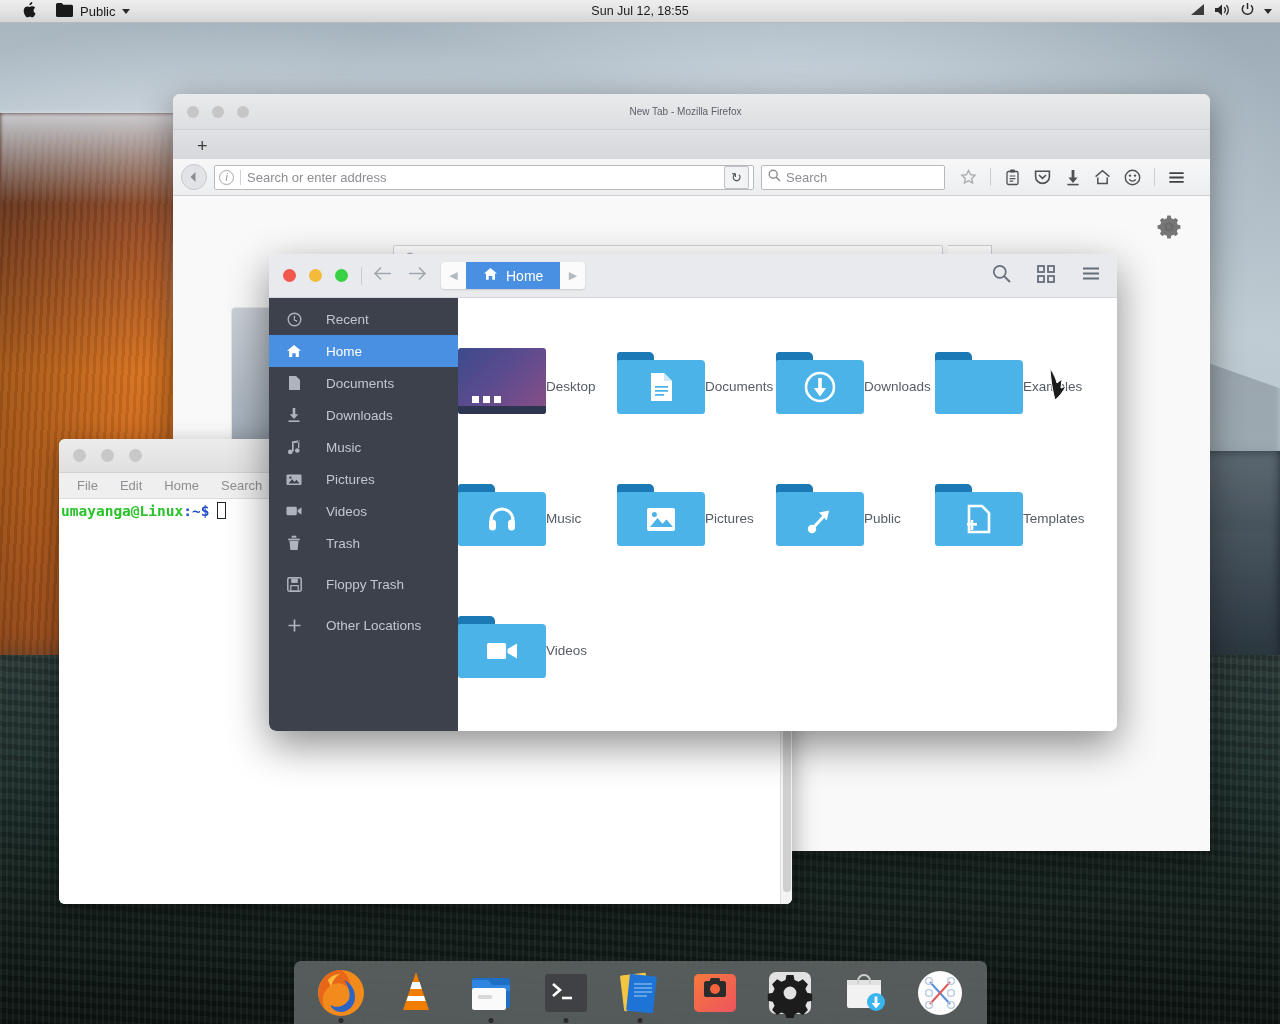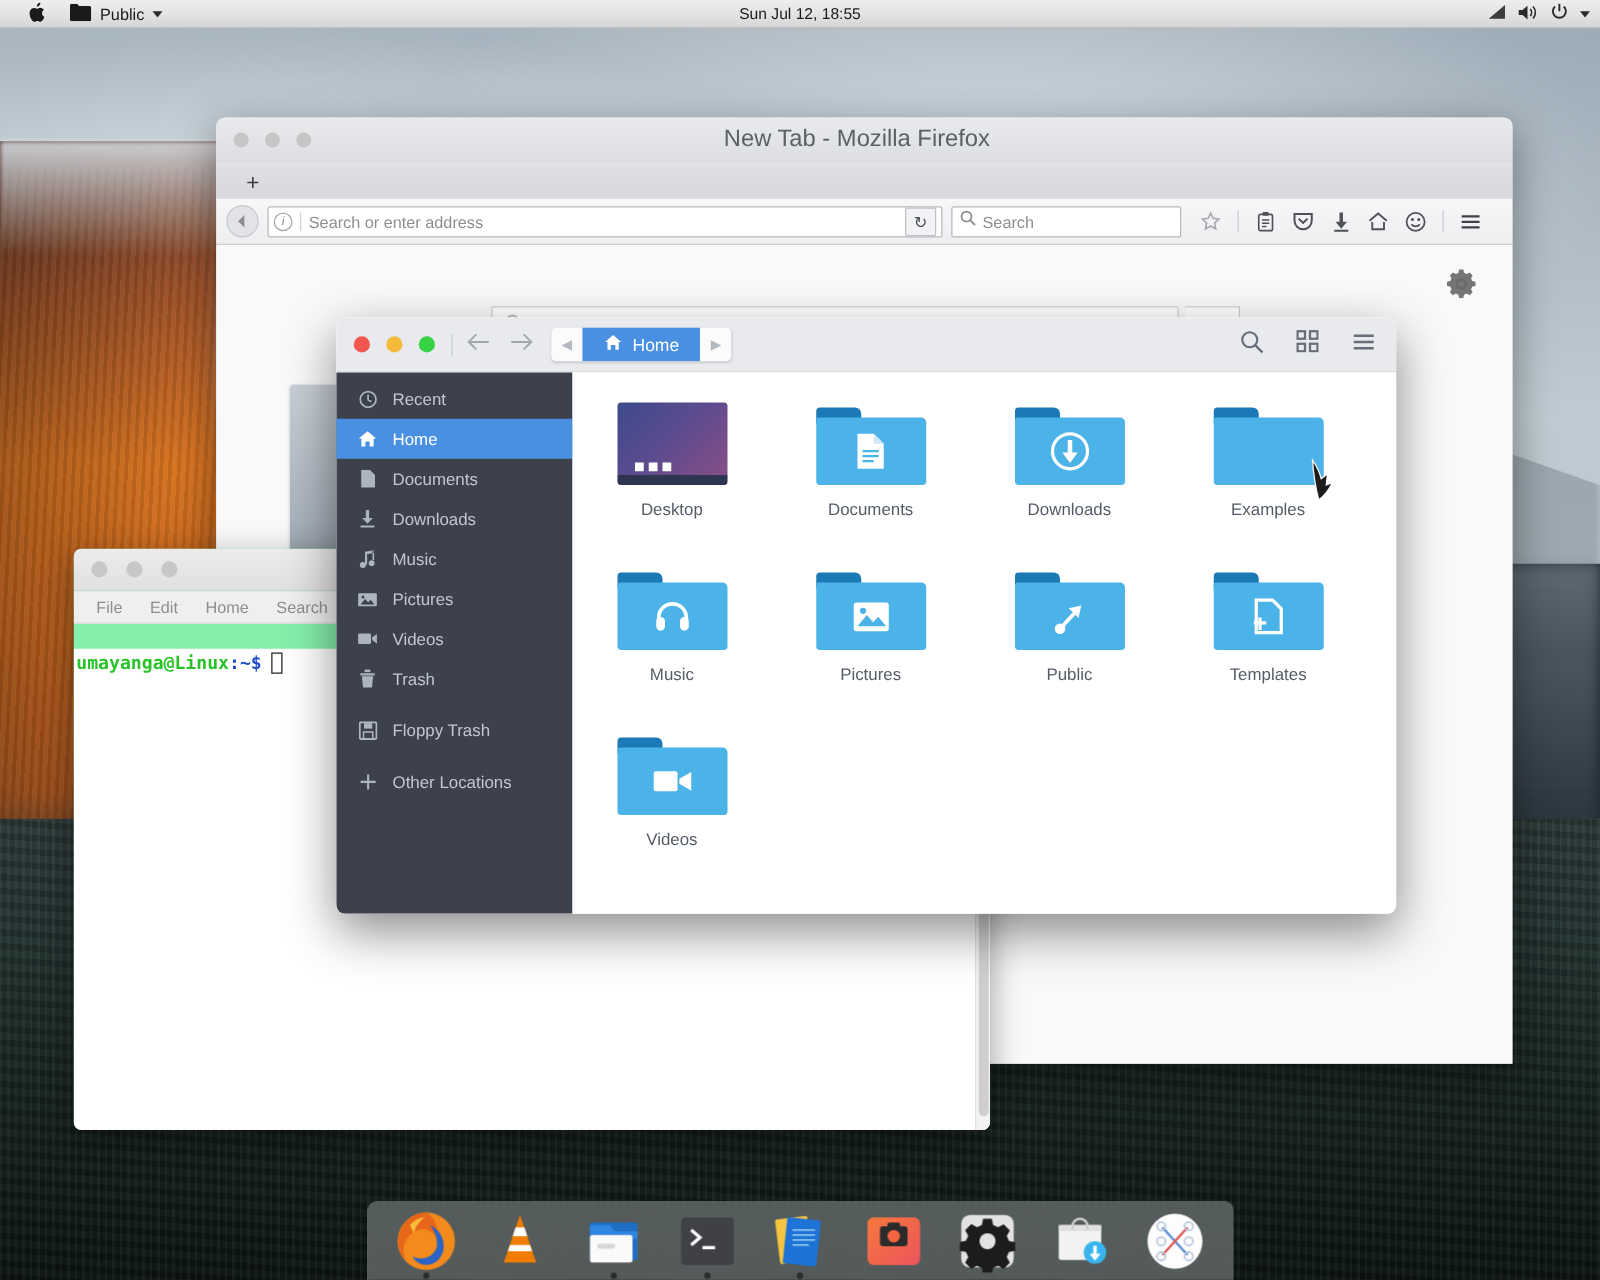--- a/index.html
+++ b/index.html
@@ -102,21 +102,21 @@
   }
   #ff-titlebar {
     height: 36px; background: linear-gradient(180deg, #e9eaec 0%, #dcdee1 100%);
     position: relative; display: flex; align-items: center;
     border-bottom: 1px solid #cfd1d4;
   }
   .ff-dots { display: flex; gap: 13px; padding-left: 14px; }
   .ff-dot { width: 12px; height: 12px; border-radius: 50%; background: #c6c6c6; }
   #ff-title {
     position: absolute; left: 0; right: 12px; text-align: center;
-    font-size: 19px; color: #5b5f66;
+    font-size: 10px; color: #5b5f66;
   }
   #ff-tabstrip {
     height: 29px; background: linear-gradient(180deg, #dfe1e4, #d6d8dc);
     display: flex; align-items: flex-end; padding-left: 10px; position: relative;
   }
   .ff-tab {
     height: 29px; width: 196px; background: #f6f6f7; border-radius: 6px 6px 0 0;
     display: flex; align-items: center; padding: 0 10px; position: relative;
     border: 1px solid #c9cbcf; border-bottom: none;
   }
@@ -192,21 +192,21 @@
     height: 34px; background: linear-gradient(180deg, #ececec, #e0e0e0);
     display: flex; align-items: center; border-bottom: 1px solid #d2d2d2;
   }
   .term-dots { display: flex; gap: 15px; padding-left: 14px; }
   .term-dot { width: 13px; height: 13px; border-radius: 50%; background: #c8c8c8; }
   #term-menubar {
     height: 26px; background: #efefef; display: flex; align-items: center;
     gap: 22px; padding-left: 18px; border-bottom: 1px solid #dcdcdc;
   }
   .term-menu { font-size: 13px; color: #8c8e91; }
-  #term-body { position: absolute; left: 0; top: 60px; right: 0; bottom: 0; background: #fff; margin-top: 20px; }
+  #term-body { position: absolute; left: 0; top: 60px; right: 0; bottom: 0; background: #fff; }
   #term-line {
     position: absolute; left: 2px; top: 3px; font-family: "DejaVu Sans Mono", monospace;
     font-size: 14.5px; display: flex; align-items: center;
   }
   .t-user { color: #29c329; font-weight: bold; }
   .t-colon { color: #1f4ec9; font-weight: bold; }
   .t-path { color: #1f4ec9; font-weight: bold; }
   .t-dollar { color: #1f4ec9; font-weight: bold; }
   .t-cursor {
     display: inline-block; width: 9px; height: 17px; border: 1.3px solid #222;
@@ -251,32 +251,32 @@
     gap: 8px; padding: 0 17px; font-size: 14px;
   }
   .fl-tools {
     position: absolute; right: 16px; display: flex; align-items: center; gap: 26px; color: #666e7a;
   }
   #files-body { position: absolute; left: 0; top: 44px; right: 0; bottom: 0; display: flex; }
   #files-sidebar {
     width: 189px; background: #3c414b; padding-top: 5px; border-radius: 0 0 0 7px;
   }
   .fl-side-item {
-    height: 32px; display: flex; align-items: center; gap: 12px; padding-left: 17px;
+    height: 32px; display: flex; align-items: center; gap: 24px; padding-left: 17px;
     color: #c2c7cf; font-size: 13.5px;
   }
   .fl-side-item.active { background: #4a90e2; color: #fff; }
   .fl-side-icon { width: 16px; display: flex; align-items: center; justify-content: center; }
   .fl-side-gap { height: 9px; }
   #files-main {
     flex: 1; background: #fff; padding: 22px 0 0 0; border-radius: 0 0 7px 0;
     display: flex; flex-wrap: wrap; align-content: flex-start;
   }
   .fl-item {
-    width: 159px; height: 132px; display: flex; flex-direction: column;
+    width: 159px; height: 132px; display: flex; flex-direction: row;
     align-items: center; justify-content: flex-start;
   }
   .fl-item-icon { width: 88px; height: 72px; position: relative; margin-bottom: 8px; }
   .fl-item-label { font-size: 13.5px; color: #555c66; }
 
   
   .folder { position: absolute; inset: 0; }
   .folder .tab {
     position: absolute; left: 0; top: 6px; width: 42%; height: 13px;
     background: #1b7ab5; border-radius: 3px 5px 0 0;

